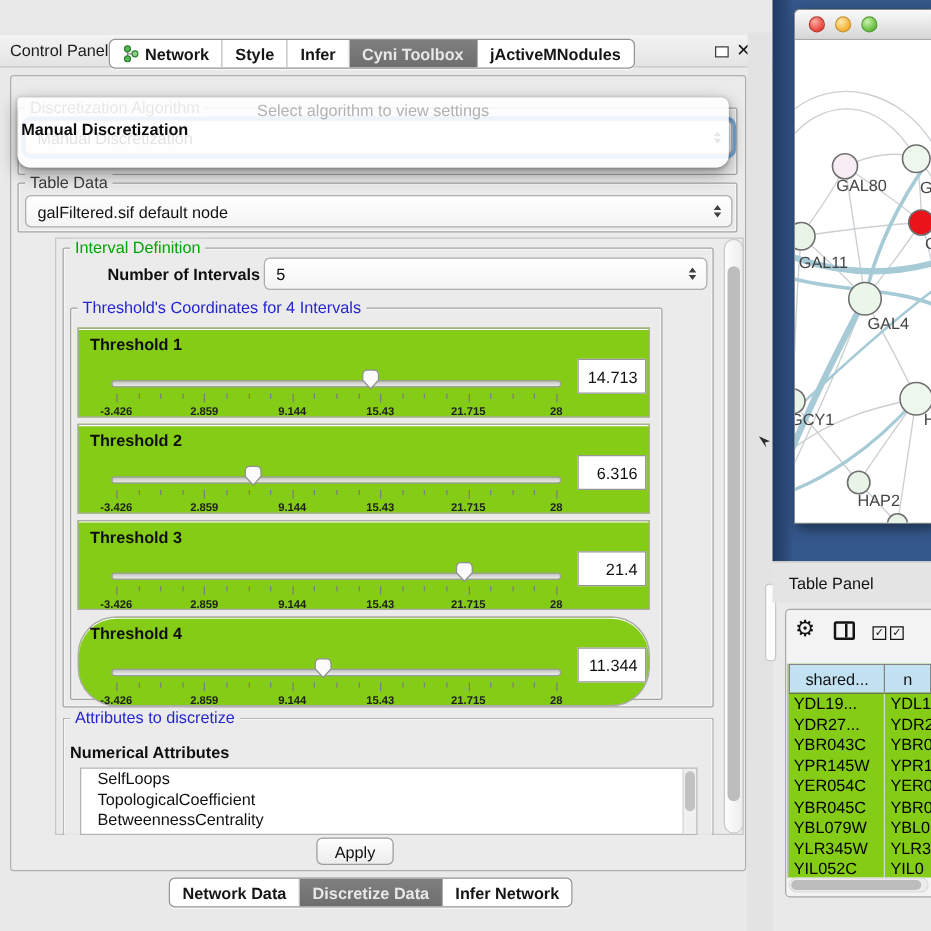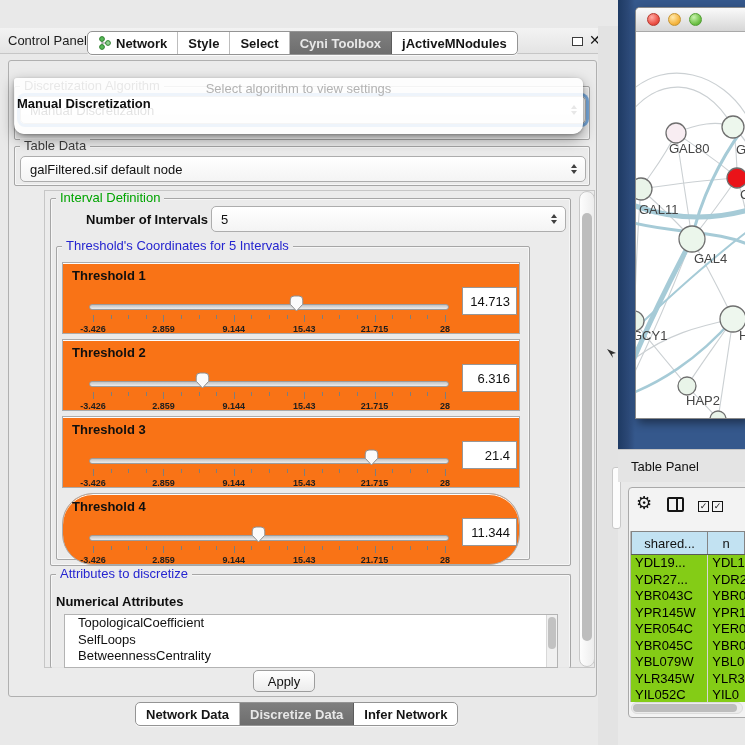--- a/index.html
+++ b/index.html
@@ -39,21 +39,21 @@
   .popup-placeholder{position:absolute;left:0;top:3px;width:100%;text-align:center;font-size:13px;color:#b2b2b2;}
   .popup-item{position:absolute;left:3px;font-size:13px;color:#0d0d0d;white-space:nowrap;}
   .popup-item.selected{font-weight:700;}
 
   
   .scrollpane{position:absolute;left:44px;top:190px;width:551px;height:478px;border:1px solid #c6c6c6;background:#ebebeb;}
   .vscroll{position:absolute;left:579px;top:191px;width:16px;height:476px;background:linear-gradient(to right,#fdfdfd,#ededed);border:1px solid #c9c9c9;border-radius:8px;}
   .vscroll .vthumb{position:absolute;left:2px;top:21px;width:10px;height:428px;background:#bdbdbd;border-radius:5px;}
 
   
-  .th-panel{position:absolute;left:62px;width:458px;height:72px;background:#f97316;border:1px solid #ababab;box-shadow:inset 0 1px 0 #fdfdfd;}
+  .th-panel{position:absolute;left:62px;width:458px;height:72px;background:#84cc16;border:1px solid #ababab;box-shadow:inset 0 1px 0 #fdfdfd;}
   .th-label{position:absolute;left:9px;top:5px;font-size:13px;font-weight:700;color:#0f0f0f;}
   .slider{position:absolute;left:26px;top:30px;width:360px;height:42px;}
   .track{position:absolute;left:0;top:11px;width:360px;height:6px;border-radius:3px;border:1px solid #9c9c9c;background:linear-gradient(#c3c3c3,#ececec);}
   .ticks{position:absolute;left:4px;top:22px;width:352px;height:8px;}
   .tick{position:absolute;top:0;width:1px;background:#7d7d7d;}
   .tick.major{height:7px;}.tick.minor{height:4px;}
   .ticklabs{position:absolute;left:4px;top:31px;width:352px;height:10px;padding-left:28px;}
   .ticklab{position:absolute;transform:translateX(-50%);font-size:9px;font-weight:700;color:#1e1e1e;white-space:nowrap;}
   .thumb{position:absolute;top:2px;}
   .th-value{position:absolute;left:399px;top:24px;width:55px;height:28px;background:#fff;border:1px solid #979797;
@@ -123,21 +123,21 @@
           <circle cx="4" cy="3" r="2.4" fill="#57b857" stroke="#2f7f2f"></circle>
           <circle cx="4" cy="11" r="2.4" fill="#57b857" stroke="#2f7f2f"></circle>
           <circle cx="10" cy="7" r="2.4" fill="#8fd08f" stroke="#2f7f2f"></circle>
         </svg>
         <span>Network</span>
       </div>
       <div class="seg">
         <span>Style</span>
       </div>
       <div class="seg">
-        <span>Select</span>
+        <span>Infer</span>
       </div>
       <div class="seg active">
         <span>Cyni Toolbox</span>
       </div>
       <div class="seg">
         <span>jActiveMNodules</span>
       </div>
     </div>
 
   <div class="main-panel"></div>
@@ -174,21 +174,21 @@
   <div style="position:absolute;left:86px;top:212px;font-size:13px;font-weight:700;color:#0f0f0f;">Number of Intervals</div>
   <div class="combo" style="left:211px;top:206px;width:355px;height:26px;">
     <span>5</span>
     <span class="stepper">
         <i class="up"></i>
         <i class="down"></i>
       </span>
   </div>
 
   <div class="group" style="left:56px;top:246px;width:474px;height:314px;"></div>
-  <div class="group-title t-blue" style="left:62px;top:239px;">Threshold's Coordinates for 5 Intervals</div>
+  <div class="group-title t-blue" style="left:62px;top:239px;">Threshold's Coordinates for 4 Intervals</div>
   <div id="thresholds-container" style="position:absolute;inset:0;pointer-events:none;">
       <div class="th-panel" style="pointer-events: auto; top: 262px;">
     <div class="th-label">Threshold 1</div>
     <div class="slider">
       <div class="track"></div>
       <div class="ticks">
             <div class="tick major" style="left: 0px;"></div>
             <div class="tick minor" style="left: 17.6px;"></div>
             <div class="tick minor" style="left: 35.2px;"></div>
             <div class="tick minor" style="left: 52.8px;"></div>
@@ -347,22 +347,22 @@
     </div>
     <div class="th-value">11.344</div>
   </div>
     </div>
 
   <div class="group" style="left:50px;top:574px;width:521px;height:94px;border-bottom:none;"></div>
   <div class="group-title t-blue" style="left:56px;top:567px;">Attributes to discretize</div>
   <div class="attr-label">Numerical Attributes</div>
   <div class="attr-list">
     <div id="attr-items">
+        <div class="attr-item">SelfLoops</div>
         <div class="attr-item">TopologicalCoefficient</div>
-        <div class="attr-item">SelfLoops</div>
         <div class="attr-item">BetweennessCentrality</div>
       </div>
     <div class="attr-scroll">
         <div class="vthumb2"></div>
       </div>
   </div>
 
   <div class="vscroll">
       <div class="vthumb"></div>
     </div>

